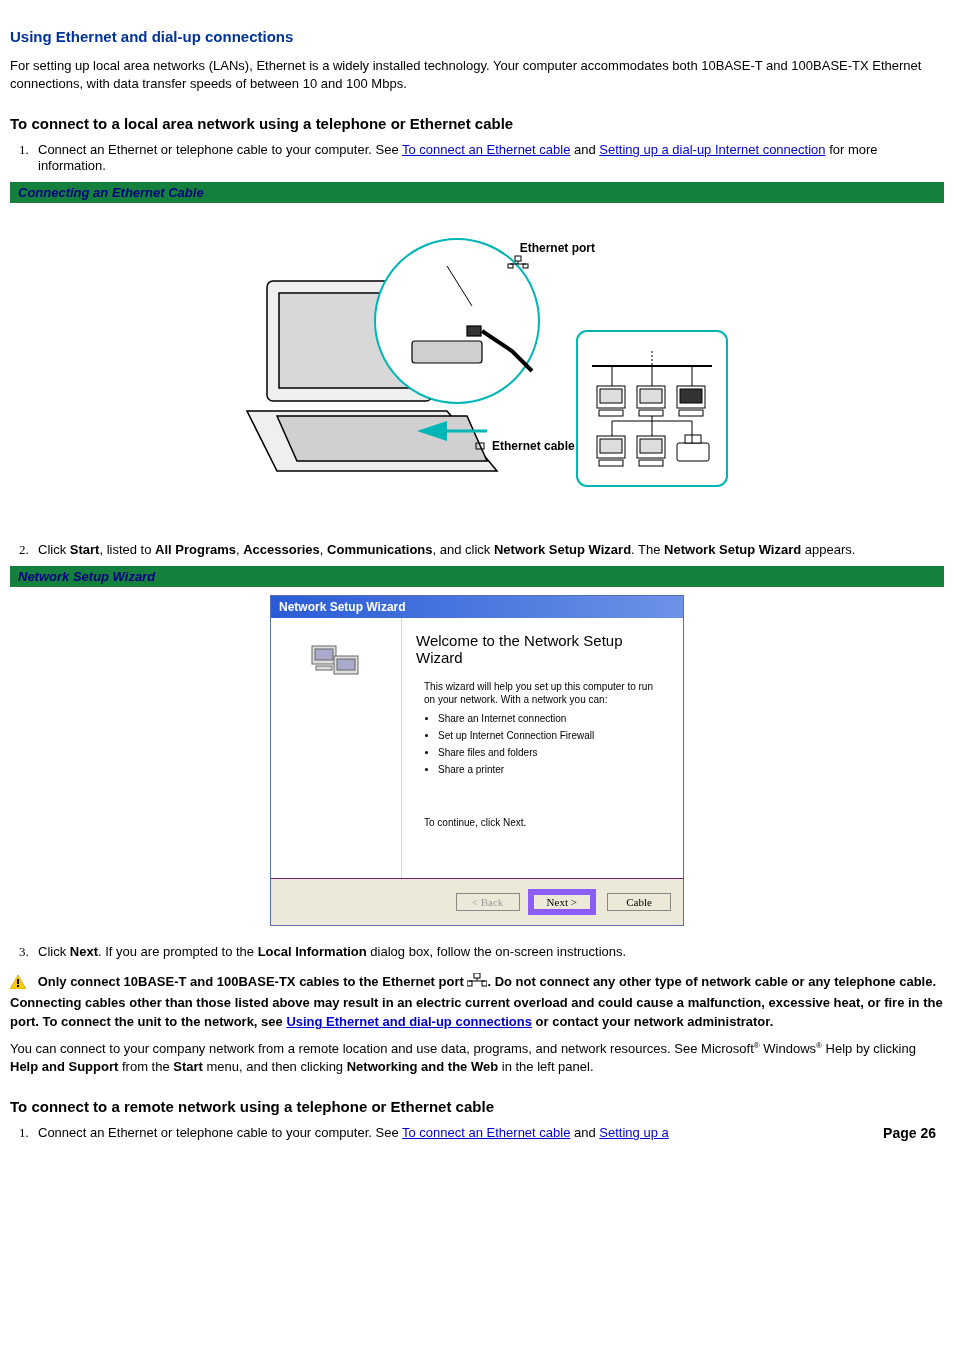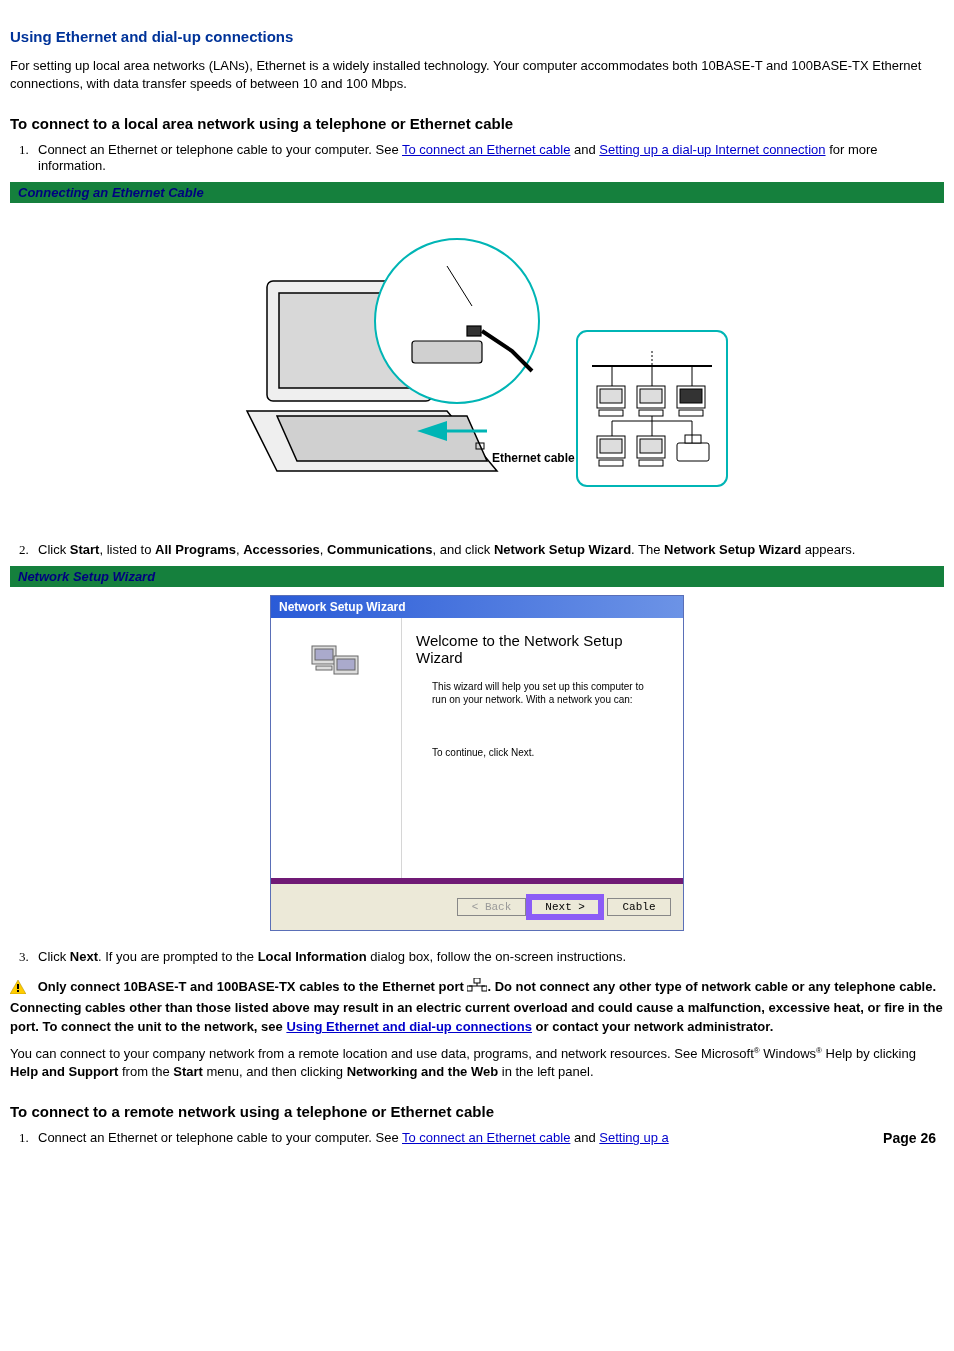--- a/index.html
+++ b/index.html
@@ -78,21 +78,21 @@
     background: linear-gradient(to right, #2a5bd7, #6c93e6);
     color: #fff;
     font-weight: bold;
     padding: 4px 8px;
     font-size: 12px;
   }
   .wizard-body {
     background: #fff;
     display: flex;
     min-height: 260px;
-    border-bottom: 6px solid #701a75;
+    border-bottom: 1px solid #701a75;
   }
   .wizard-left {
     width: 130px;
     background: #fff;
     border-right: 1px solid #d6d6d6;
     position: relative;
   }
   .wizard-left svg { margin: 18px auto 0; display:block; }
   .wizard-right {
     flex: 1;
@@ -100,34 +100,34 @@
   }
   .wizard-right h3 {
     font-family: Tahoma, sans-serif;
     font-size: 15px;
     font-weight: normal;
     margin: 0 0 14px 0;
   }
   .wizard-right p, .wizard-right ul, .wizard-right li {
     font-size: 10px;
     line-height: 1.3;
-    margin: 4px 16px;
+    margin: 4px 8px;
   }
   .wizard-right ul { padding-left: 14px; margin: 6px 0 20px 0; }
   .wizard-right .continue-text { margin-top: 40px; }
   .wizard-buttons {
     background: #ece9d8;
     padding: 10px 12px;
     text-align: right;
   }
   .wizard-buttons button {
-    font-family: Liberation Mono, monospace;
+    font-family: Liberation Serif, serif;
     font-size: 11px;
     padding: 2px 14px;
-    margin-left: 0;
+    margin-left: 8px;
     border: 1px solid #888;
     background: #ece9d8;
     min-width: 64px;
   }
   .wizard-buttons button.primary {
     border: 6px solid #8b5cf6;
     padding: 1px 13px;
   }
   .wizard-buttons button[disabled] { color: #999; }
   
@@ -224,21 +224,33 @@
       <line x1="395" y1="210" x2="475" y2="210" stroke="#000"></line>
       <line x1="395" y1="210" x2="395" y2="225" stroke="#000"></line>
       <line x1="435" y1="210" x2="435" y2="225" stroke="#000"></line>
       <line x1="475" y1="210" x2="475" y2="232" stroke="#000"></line>
       <line x1="435" y1="205" x2="435" y2="210" stroke="#000"></line>
 
       <g transform="translate(263,235)" stroke="#000" fill="none">
         <rect x="-4" y="-3" width="8" height="6"></rect>
       </g>
     </svg>
-    <div class="eth-label" style="top:240px; left:275px;">Ethernet cable</div>
+    <div class="eth-label" style="top:30px; left:290px;">
+      <span>Ethernet port</span>
+      <svg width="22" height="14" style="vertical-align:middle">
+          <g stroke="#000" fill="none">
+            <rect x="8" y="1" width="6" height="5"></rect>
+            <line x1="11" y1="6" x2="11" y2="9"></line>
+            <line x1="3" y1="9" x2="19" y2="9"></line>
+            <rect x="1" y="9" width="5" height="4"></rect>
+            <rect x="16" y="9" width="5" height="4"></rect>
+          </g>
+        </svg>
+    </div>
+    <div class="eth-label" style="top:228px; left:275px;">Ethernet cable</div>
   </div>
 </div>
 
 <ol class="steps" start="2">
   <li><span>
     <span>Click </span><b>Start</b><span>, listed to </span><b>All Programs</b><span>, </span><b>Accessories</b><span>, </span><b>Communications</b><span>, and click </span><b>Network Setup Wizard</b><span>. The </span><b>Network Setup Wizard</b><span> appears.</span>
   </span></li>
 </ol>
 
 <div class="caption-bar">Network Setup Wizard</div>
@@ -254,20 +266,26 @@
               <rect x="9" y="13" width="18" height="11" fill="#aac"></rect>
             <rect x="28" y="20" width="24" height="18"></rect>
               <rect x="31" y="23" width="18" height="11" fill="#aac"></rect>
             <rect x="10" y="30" width="16" height="4"></rect>
           </g>
         </svg>
       </div>
       <div class="wizard-right">
         <h3>Welcome to the Network Setup Wizard</h3>
         <p>This wizard will help you set up this computer to run on your network. With a network you can:</p>
+        <ul>
+          <li>Share an Internet connection</li>
+          <li>Set up Internet Connection Firewall</li>
+          <li>Share files and folders</li>
+          <li>Share a printer</li>
+        </ul>
         <p class="continue-text">To continue, click Next.</p>
       </div>
     </div>
     <div class="wizard-buttons">
       <button disabled="">&lt; Back</button><button class="primary">Next &gt;</button>
       <button>Cable</button>
     </div>
   </div>
 </div>
 

